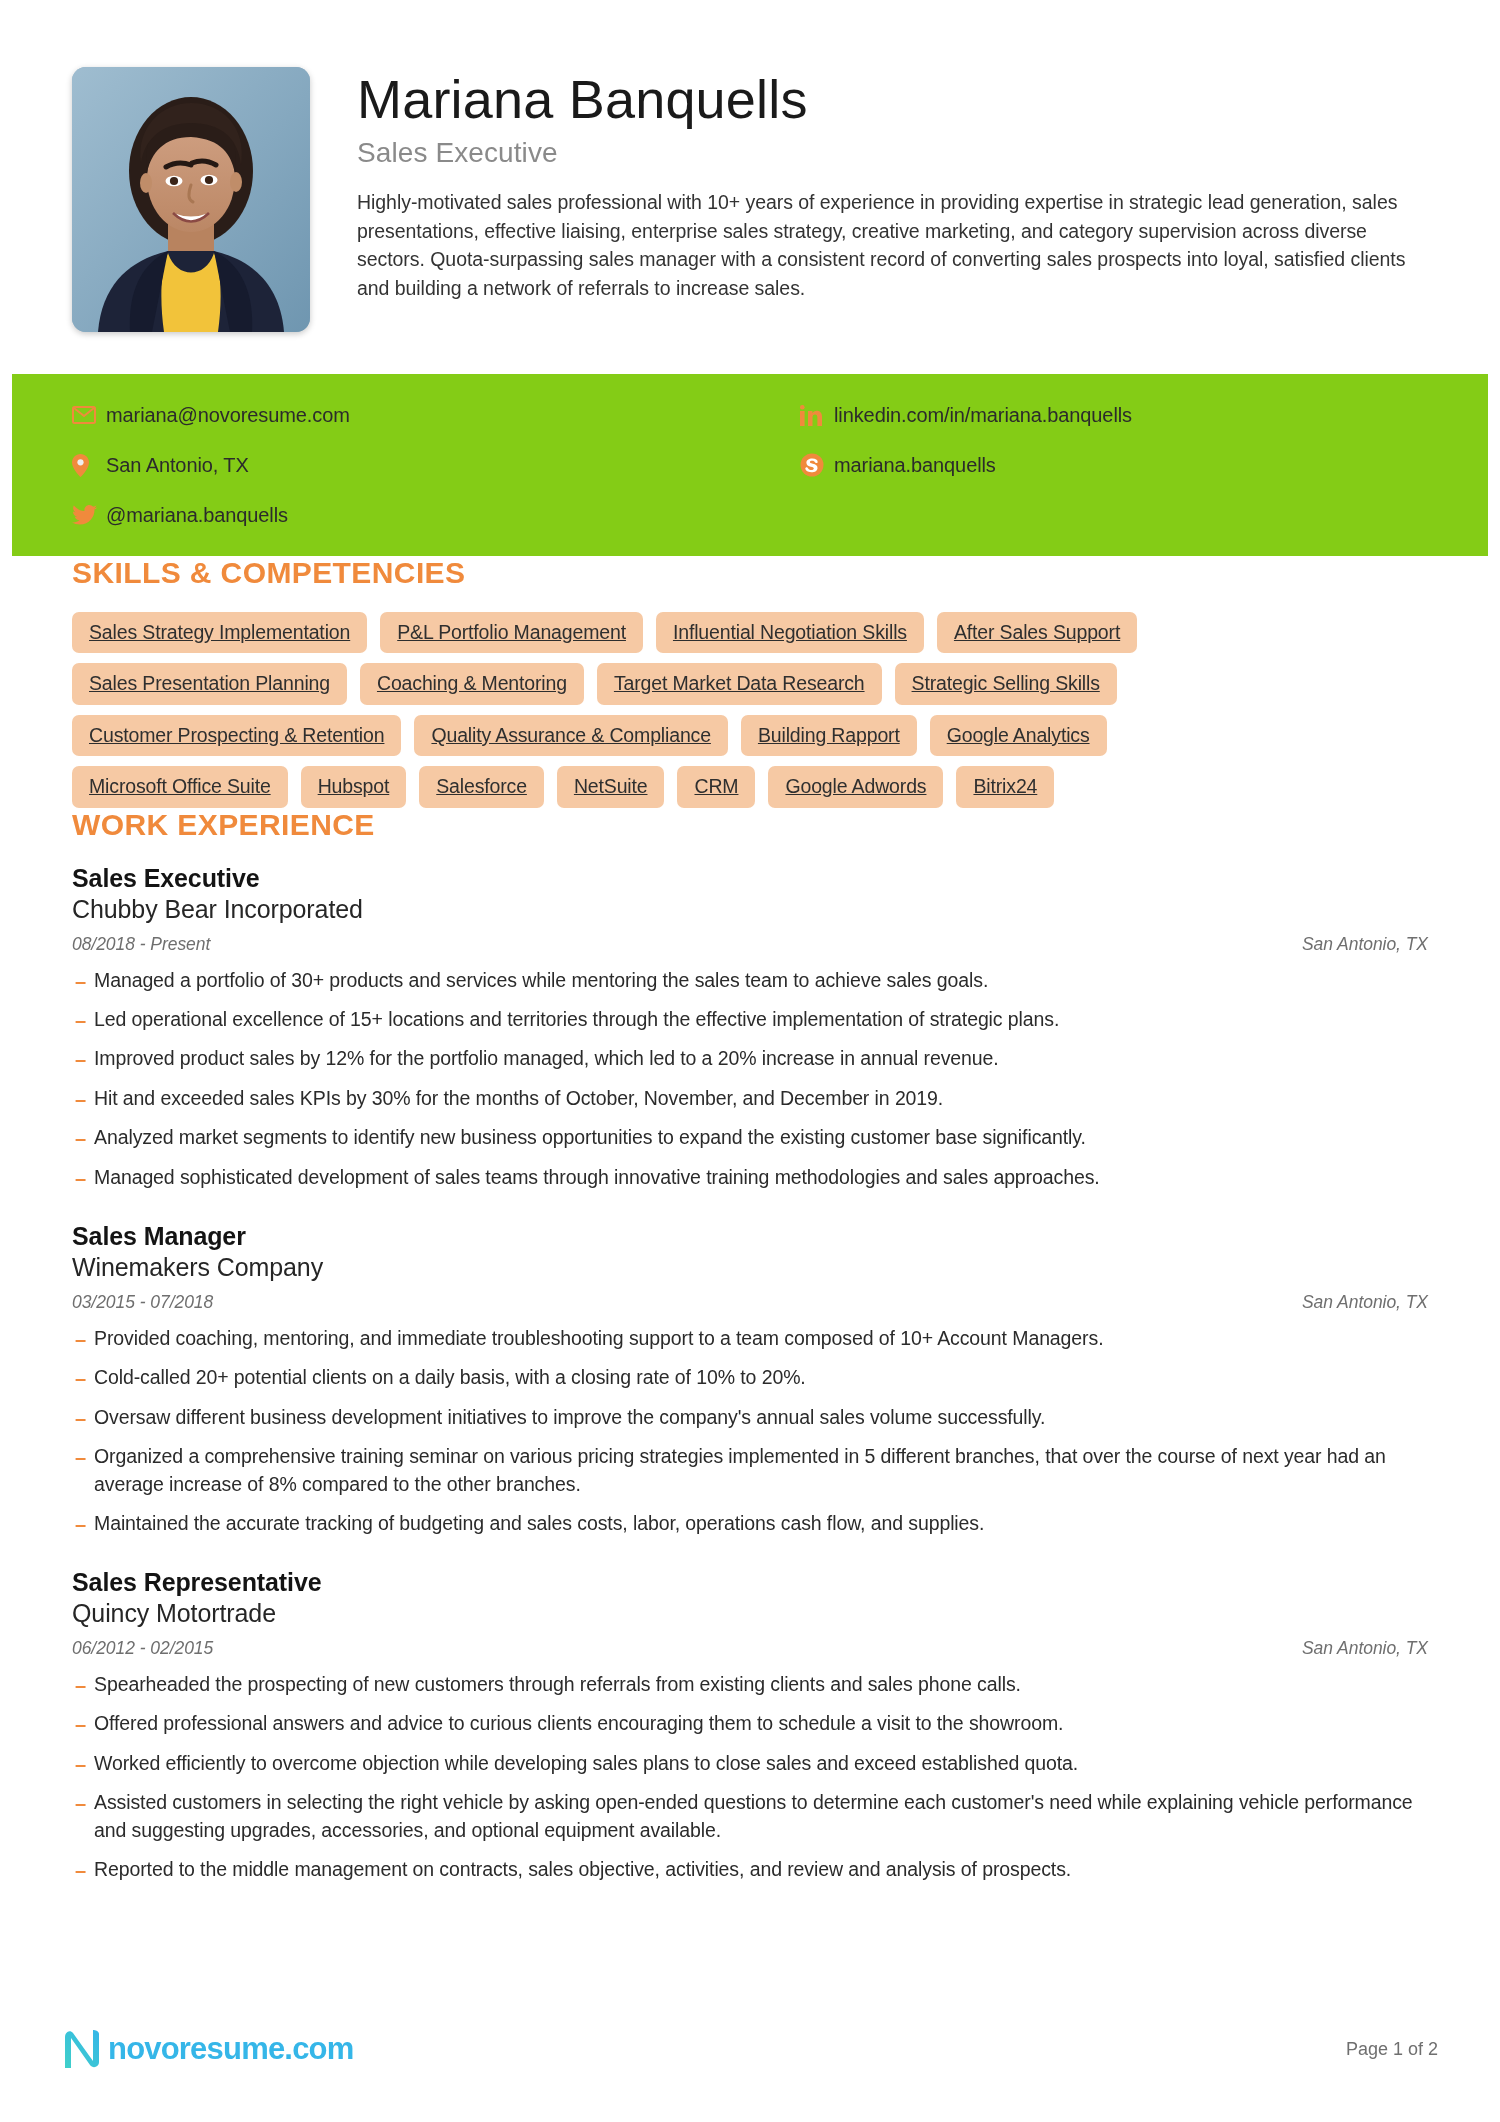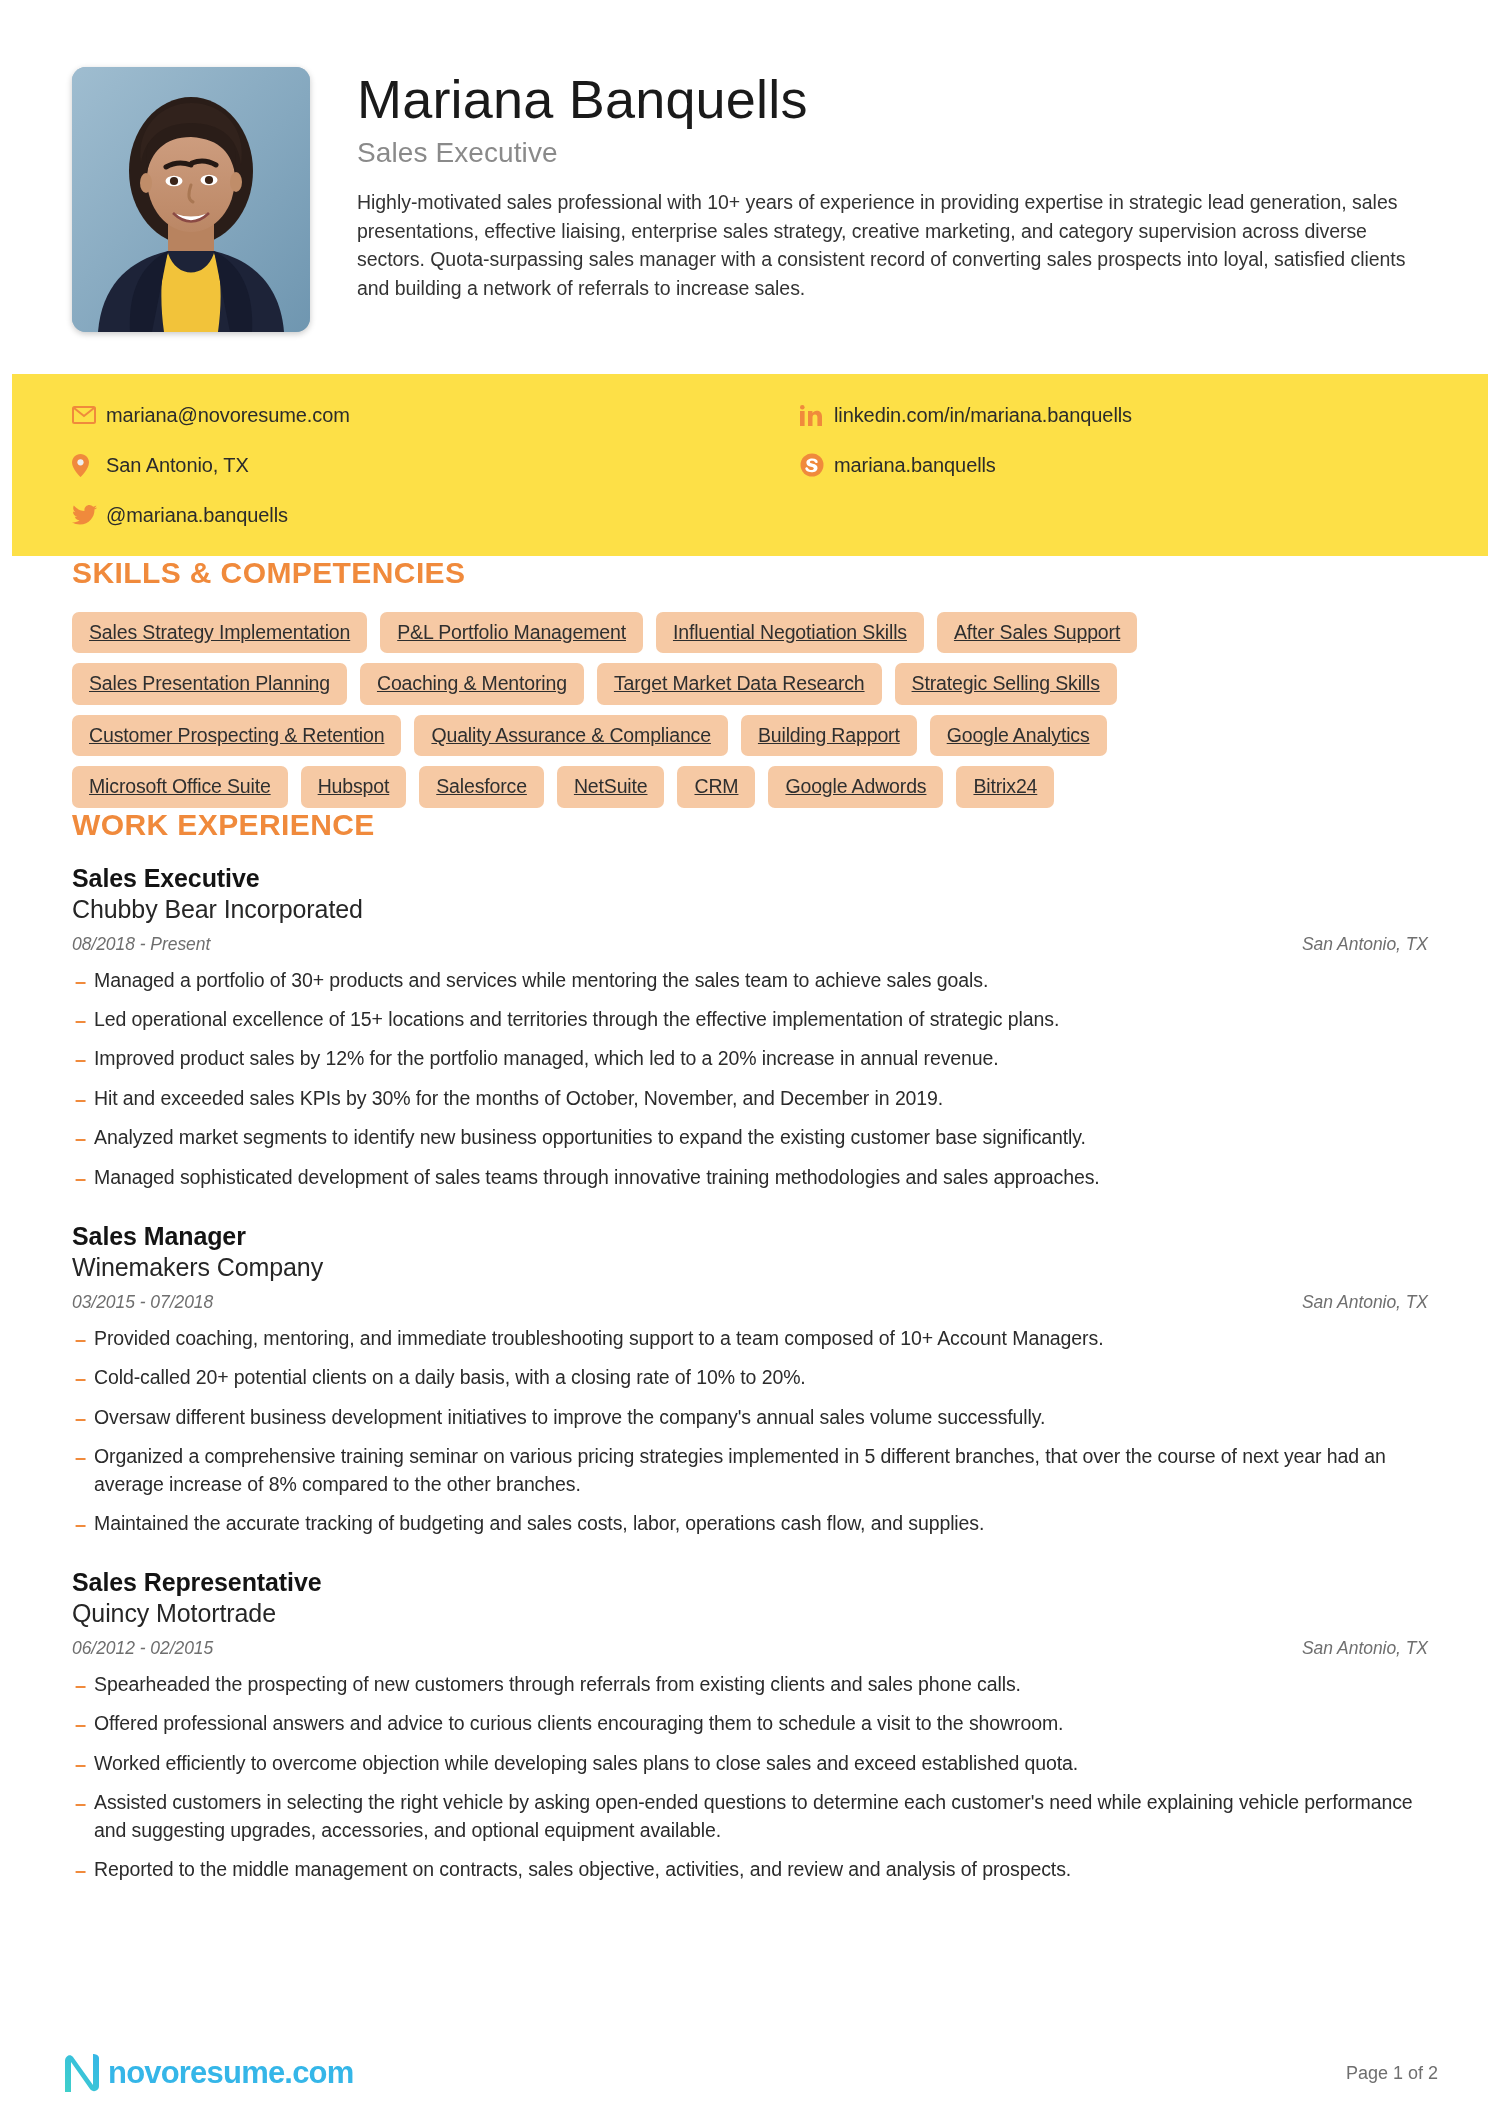--- a/index.html
+++ b/index.html
@@ -71,21 +71,21 @@
     font-size: 19.5px;
     line-height: 1.46;
     color: #333333;
     max-width: 1085px;
     letter-spacing: -0.05px;
   }
 
   
   .contact-bar {
     margin-top: 42px;
-    background: #fde047;
+    background: #84cc16;
     padding: 26px 60px 26px 60px;
     display: flex;
   }
 
   .contact-col {
     display: flex;
     flex-direction: column;
     gap: 20px;
   }
   .contact-col.left { width: 720px; }
@@ -197,21 +197,21 @@
     padding-left: 3px;
   }
 
   .bullet-text { flex: 1 1 auto; }
 
   
   .footer {
     position: absolute;
     left: 0;
     right: 0;
-    bottom: 28px;
+    bottom: 52px;
     padding: 0 62px;
     display: flex;
     align-items: center;
     justify-content: space-between;
     text-align: right;
   }
 
   .logo { display: flex; align-items: center; gap: 6px; }
 
   .logo-text {

